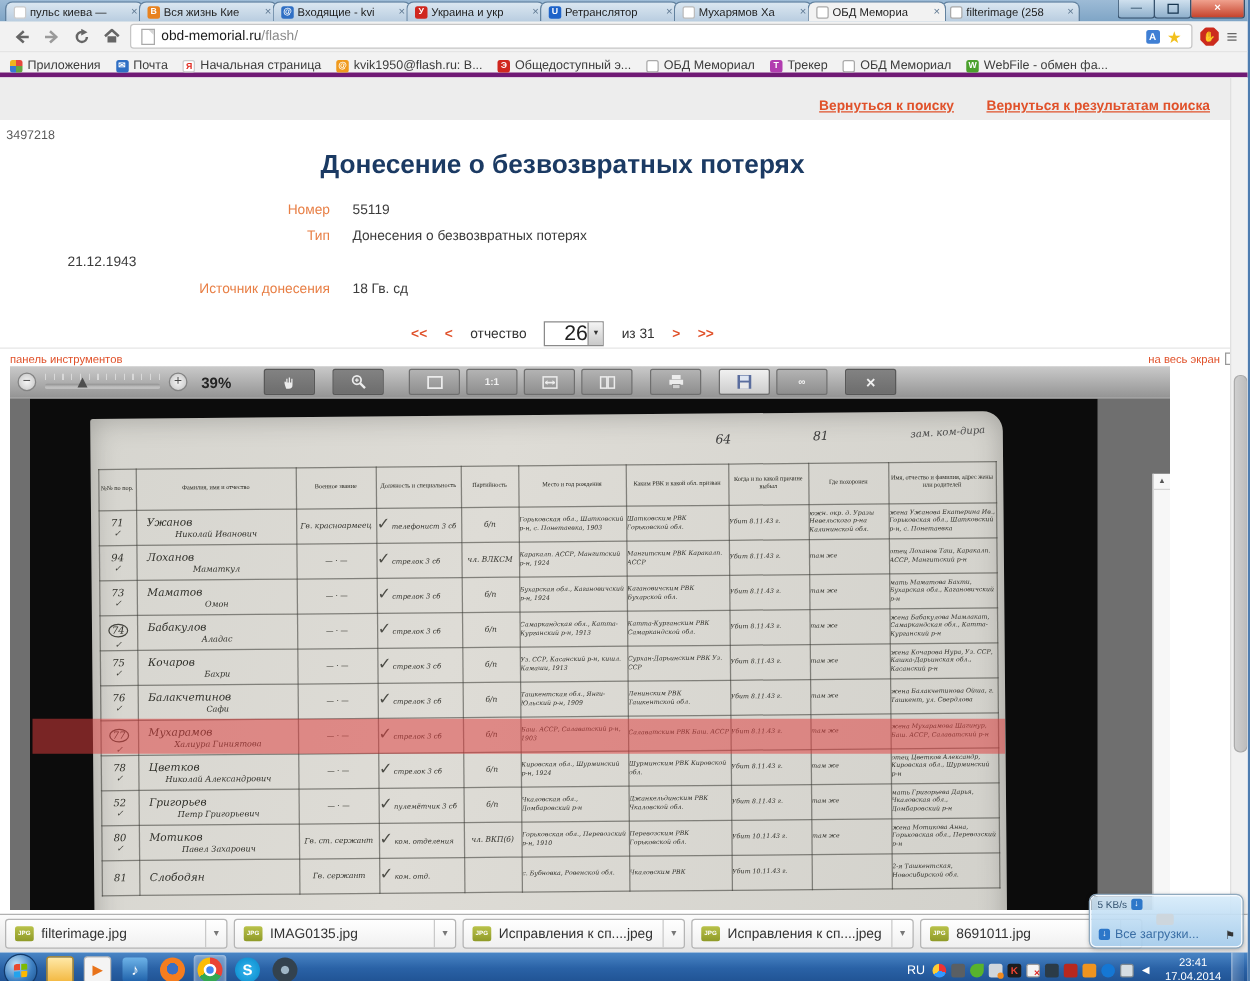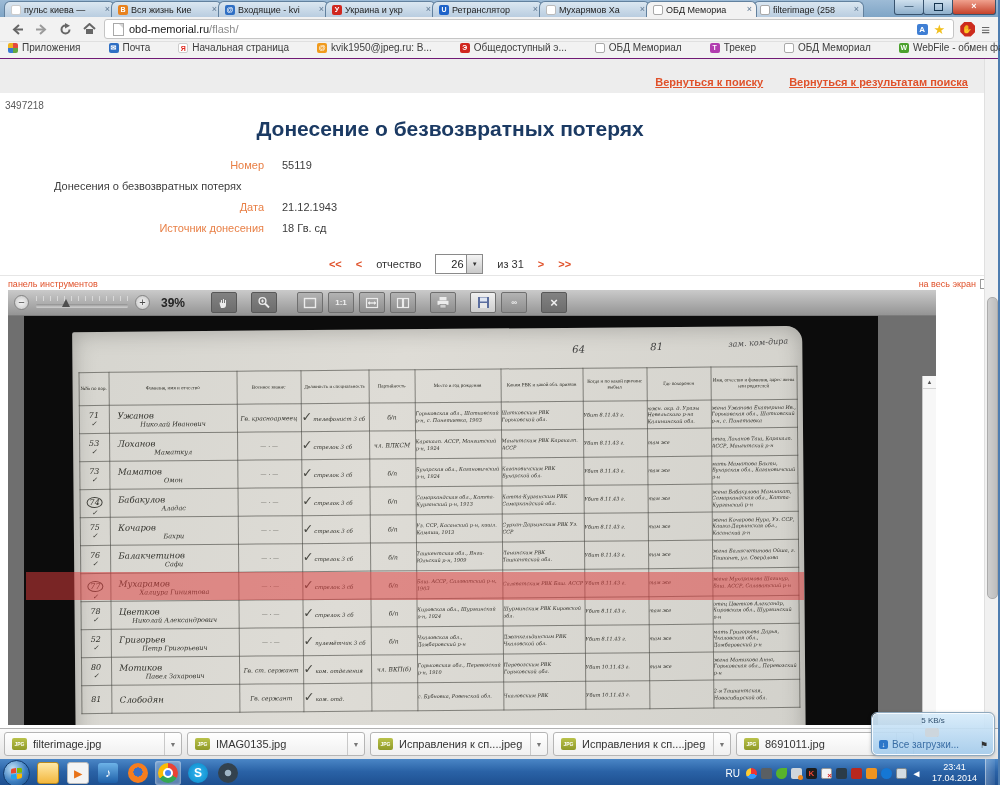--- a/index.html
+++ b/index.html
@@ -27,21 +27,21 @@
   .pg:after{content:"";position:absolute;top:0;right:0;border:2px solid #d5d5d5;border-left-color:transparent;border-bottom-color:transparent;}
   .url{font-size:11px;color:#1a1a1a;}
   .url .path{color:#8b8b8b;}
   .obox-icons{margin-left:auto;display:flex;align-items:center;gap:6px;}
   .tr-icon{width:11px;height:11px;background:#3f7fd4;border-radius:2px;color:#fff;font-size:8px;line-height:11px;text-align:center;font-weight:bold;}
   .star{color:#f2c01d;font-size:13px;line-height:13px;}
   .adb{width:15px;height:15px;background:#cc2b1d;clip-path:polygon(30% 0,70% 0,100% 30%,100% 70%,70% 100%,30% 100%,0 70%,0 30%);display:flex;align-items:center;justify-content:center;color:#fff;font-size:8px;}
   .menu{color:#666;font-size:15px;line-height:15px;font-weight:bold;}
 
   
-  .bookmarks{height:16px;background:#f2f2f2;display:flex;align-items:flex-start;gap:28px;padding:0 8px;border-bottom:1px solid #701a75;font-size:10px;color:#3c3c3c;}
+  .bookmarks{height:16px;background:#f2f2f2;display:flex;align-items:flex-end;gap:12px;padding:0 8px;border-bottom:4px solid #701a75;font-size:10px;color:#3c3c3c;}
   .bm{display:flex;align-items:center;gap:4px;white-space:nowrap;}
   .bmi{width:10px;height:10px;border-radius:2px;font-size:7px;line-height:10px;text-align:center;color:#fff;font-weight:bold;}
 
   
   .ic-ya{background:#fff;color:#e02a20;border:1px solid #ccc;box-sizing:border-box;}
   .ic-orange{background:#e8821e;}
   .ic-mail{background:#2f6fc4;}
   .ic-red{background:#d0271f;}
   .ic-u{background:#1e63c9;}
   .ic-cross{background:#fff;color:#444;border:1px solid #bbb;box-sizing:border-box;}
@@ -57,35 +57,35 @@
   .rlink{font-size:11px;font-weight:bold;color:#e0512a;text-decoration:underline;}
   .docid{position:absolute;left:5px;top:41px;font-size:10px;color:#5a5a5a;}
   .ptitle{margin-top:24px;text-align:center;width:900px;font-size:21px;font-weight:bold;color:#1b3a63;}
   .meta{margin-top:14px;margin-left:36px;}
   .mrow{display:flex;line-height:21px;}
   .mlab{width:228px;text-align:right;color:#e87f45;font-size:11px;flex:0 0 228px;}
   .mval{margin-left:18px;font-size:11px;color:#3c3c3c;}
   .pager{margin-top:14px;width:900px;display:flex;align-items:center;justify-content:center;gap:14px;font-size:11px;color:#333;height:22px;}
   .parrow{color:#e0512a;font-weight:bold;}
   .psel{width:46px;height:18px;border:1px solid #8a8a8a;background:#fff;display:flex;align-items:center;}
-  .psel .v{flex:1;padding-left:15px;font-size:11px;color:#222;}
+  .psel .v{flex:1;padding-left:15px;font-size:17px;color:#222;}
   .psel .dd{width:15px;height:100%;background:linear-gradient(#f4f4f4,#c9c9c9);border-left:1px solid #8a8a8a;font-size:6px;color:#333;display:flex;align-items:center;justify-content:center;}
 
   
   .vhead{height:13px;border-top:1px solid #e6e6e6;display:flex;align-items:center;justify-content:space-between;padding:1px 8px 0 8px;font-size:9px;color:#e0512a;}
   .vhead .fs{display:flex;align-items:center;gap:4px;}
   .cbx{width:8px;height:8px;border:1px solid #999;background:#fff;}
   .vtoolbar{height:26px;margin-left:8px;width:928px;background:linear-gradient(#cacaca,#949494);border-bottom:1px solid #7c7c7c;display:flex;align-items:center;gap:5px;padding:0 6px;box-sizing:border-box;}
   .zbtn{width:15px;height:15px;border-radius:50%;background:radial-gradient(#f5f5f5,#c2c2c2);border:1px solid #848484;color:#4c4c4c;font-size:11px;line-height:13px;text-align:center;box-sizing:border-box;}
   .slider{width:92px;height:14px;position:relative;margin:0 2px;}
   .slider .ticks{position:absolute;top:0;left:0;right:0;height:5px;background:repeating-linear-gradient(90deg,#d8d8d8 0 1px,transparent 1px 7px);}
   .slider .track{position:absolute;top:8px;left:0;right:0;height:3px;background:linear-gradient(#8f8f8f,#c7c7c7);border-radius:2px;box-shadow:0 1px 0 rgba(255,255,255,.4);}
   .slider .thumb{position:absolute;top:3px;left:26px;width:0;height:0;border-left:4px solid transparent;border-right:4px solid transparent;border-bottom:8px solid #4e4e4e;}
   .zpct{font-size:12px;font-weight:bold;color:#242424;margin:0 6px;}
-  .vbtn{width:26px;height:21px;border:1px solid #6f6f6f;border-radius:2px;background:linear-gradient(#b3b3b3,#8e8e8e);display:flex;align-items:center;justify-content:center;box-sizing:border-box;}
+  .vbtn{width:41px;height:21px;border:1px solid #6f6f6f;border-radius:2px;background:linear-gradient(#b3b3b3,#8e8e8e);display:flex;align-items:center;justify-content:center;box-sizing:border-box;}
   .vbtn.pressed{background:linear-gradient(#828282,#6d6d6d);border-color:#585858;}
   .vbtn.light{background:linear-gradient(#f0f0f0,#cdcdcd);}
   .vbtn .t{font-size:8px;font-weight:bold;color:#f0f0f0;}
   .vbtn.xb .t{font-size:13px;}
   .vgap{width:10px;}
   .vgap2{width:4px;}
 
   .vwrap{position:relative;margin-left:8px;width:928px;height:409px;background:#6f6f6f;overflow:hidden;}
   .backdrop{position:absolute;left:16px;top:0;width:854px;height:100%;background:#0c0c0c;}
   .paper{position:absolute;left:66px;top:13px;width:730px;height:430px;background:linear-gradient(105deg,#d6d5cf,#dedcd6 40%,#d2d1cb);border-radius:2px 16px 2px 2px;transform:rotate(-0.5deg);box-shadow:inset 0 0 22px rgba(0,0,0,.25);}
@@ -118,21 +118,21 @@
   .pscroll .thumb{position:absolute;top:238px;left:2px;width:9px;height:300px;background:linear-gradient(90deg,#cfcfcf,#bdbdbd);border:1px solid #ababab;border-radius:5px;}
 
   
   .dlbar{height:31px;background:linear-gradient(#fbfbfb,#e4e4e4);border-top:1px solid #b1b1b1;display:flex;align-items:center;gap:5px;padding:0 4px;box-sizing:border-box;position:relative;}
   .dl{height:24px;background:linear-gradient(#ffffff,#f0f0f0);border:1px solid #b5b5b5;border-radius:3px;display:flex;align-items:center;gap:6px;padding:0 0 0 7px;width:178px;box-sizing:border-box;}
   .jpgic{width:15px;height:12px;background:linear-gradient(#b9c24a,#8f9a28);border-radius:2px;color:#fff;font-size:5px;font-weight:bold;line-height:12px;text-align:center;flex:0 0 15px;}
   .dl .nm2{font-size:11px;color:#333;white-space:nowrap;overflow:hidden;flex:1;}
   .dl .caret{width:16px;height:100%;border-left:1px solid #c9c9c9;display:flex;align-items:center;justify-content:center;font-size:7px;color:#777;}
 
   .dloverlay{position:absolute;right:4px;top:-16px;width:122px;height:42px;background:linear-gradient(rgba(214,235,250,.92),rgba(165,204,236,.92));border:1px solid #f5faff;outline:1px solid #8fa9be;border-radius:5px;box-shadow:0 1px 4px rgba(0,0,0,.35);z-index:20;padding:2px 5px;box-sizing:border-box;}
-  .dlo-top{display:flex;justify-content:flex-start;align-items:center;gap:3px;font-size:8px;color:#31506e;flex-direction:column;}
+  .dlo-top{display:flex;justify-content:flex-start;align-items:center;gap:3px;font-size:8px;color:#31506e;}
   .dlo-bub{position:absolute;left:52px;top:14px;width:14px;height:9px;background:#cdd6dd;border-radius:2px;}
   .dlo-bot{position:absolute;left:6px;bottom:4px;right:5px;display:flex;align-items:center;gap:4px;font-size:10px;color:#3a6ea5;}
   .bluearr{width:9px;height:9px;background:#2d77c9;border-radius:2px;color:#fff;font-size:7px;line-height:9px;text-align:center;}
   .flagic{margin-left:auto;color:#333;font-size:9px;}
 
   
   .taskbar{height:28px;background:linear-gradient(#4a86c6,#2a62a6 45%,#1c4d8d);display:flex;align-items:center;gap:5px;padding:0 3px;box-sizing:border-box;position:relative;}
   .orb{width:25px;height:25px;border-radius:50%;background:radial-gradient(circle at 35% 30%,#bfe0f7,#3d7fc1 55%,#174a86);border:1px solid #123a6b;display:flex;align-items:center;justify-content:center;}
   .flag{width:11px;height:11px;border-radius:2px;background-image:linear-gradient(#e8492f,#e8492f),linear-gradient(#7fba00,#7fba00),linear-gradient(#23a3ec,#23a3ec),linear-gradient(#ffb900,#ffb900);background-size:5px 5px;background-position:0 0,6px 0,0 6px,6px 6px;background-repeat:no-repeat;transform:skewY(-4deg);}
   .app{width:26px;height:24px;border-radius:3px;display:flex;align-items:center;justify-content:center;font-weight:bold;color:#fff;}
@@ -276,21 +276,21 @@
         <span>Почта</span>
       </span>
 
       <span class="bm">
         <span class="bmi ic-ya">Я</span>
         <span>Начальная страница</span>
       </span>
 
       <span class="bm">
         <span class="bmi ic-at">@</span>
-        <span>kvik1950@jpeg.ru: В...</span>
+        <span>kvik1950@flash.ru: В...</span>
       </span>
 
       <span class="bm">
         <span class="bmi ic-red">Э</span>
         <span>Общедоступный э...</span>
       </span>
 
       <span class="bm">
         <span class="bmi ic-page"></span>
         <span>ОБД Мемориал</span>
@@ -321,25 +321,25 @@
     <div class="ptitle">Донесение о безвозвратных потерях</div>
 
     <div class="meta">
 
         <div class="mrow">
           <span class="mlab">Номер</span>
           <span class="mval">55119</span>
         </div>
 
         <div class="mrow">
+          <span class="mlab">Тип</span>
           <span class="mval">Донесения о безвозвратных потерях</span>
         </div>
 
         <div class="mrow">
-          <span class="mlab">Дата</span>
           <span class="mval">21.12.1943</span>
         </div>
 
         <div class="mrow">
           <span class="mlab">Источник донесения</span>
           <span class="mval">18 Гв. сд</span>
         </div>
       </div>
 
     <div class="pager">
@@ -484,21 +484,21 @@
                 <td class="c-party hw">б/п</td>
                 <td class="hw hw-s">Горьковская обл., Шатковский р-н, с. Понетаевка, 1903</td>
                 <td class="hw hw-s">Шатковским РВК Горьковской обл.</td>
                 <td class="hw hw-s">Убит 8.11.43 г.</td>
                 <td class="hw hw-s">южн. окр. д. Уразы Невельского р-на Калининской обл.</td>
                 <td class="hw hw-s">жена Ужанова Екатерина Ив., Горьковская обл., Шатковский р-н, с. Понетаевка</td>
               </tr>
 
               <tr class="drow">
                 <td class="c-n">
-                  <span class="hw num">53</span>
+                  <span class="hw num">94</span>
                   <span class="hw chk">✓</span>
                 </td>
                 <td class="c-name">
                   <div class="hw sn">Лоханов</div>
                   <div class="hw nm">Маматкул</div>
                 </td>
                 <td class="c-rank hw">— · —</td>
                 <td class="c-duty hw"><span class="tick">✓</span><span>стрелок 3 сб</span></td>
                 <td class="c-party hw">чл. ВЛКСМ</td>
                 <td class="hw hw-s">Каракалп. АССР, Мангитский р-н, 1924</td>

